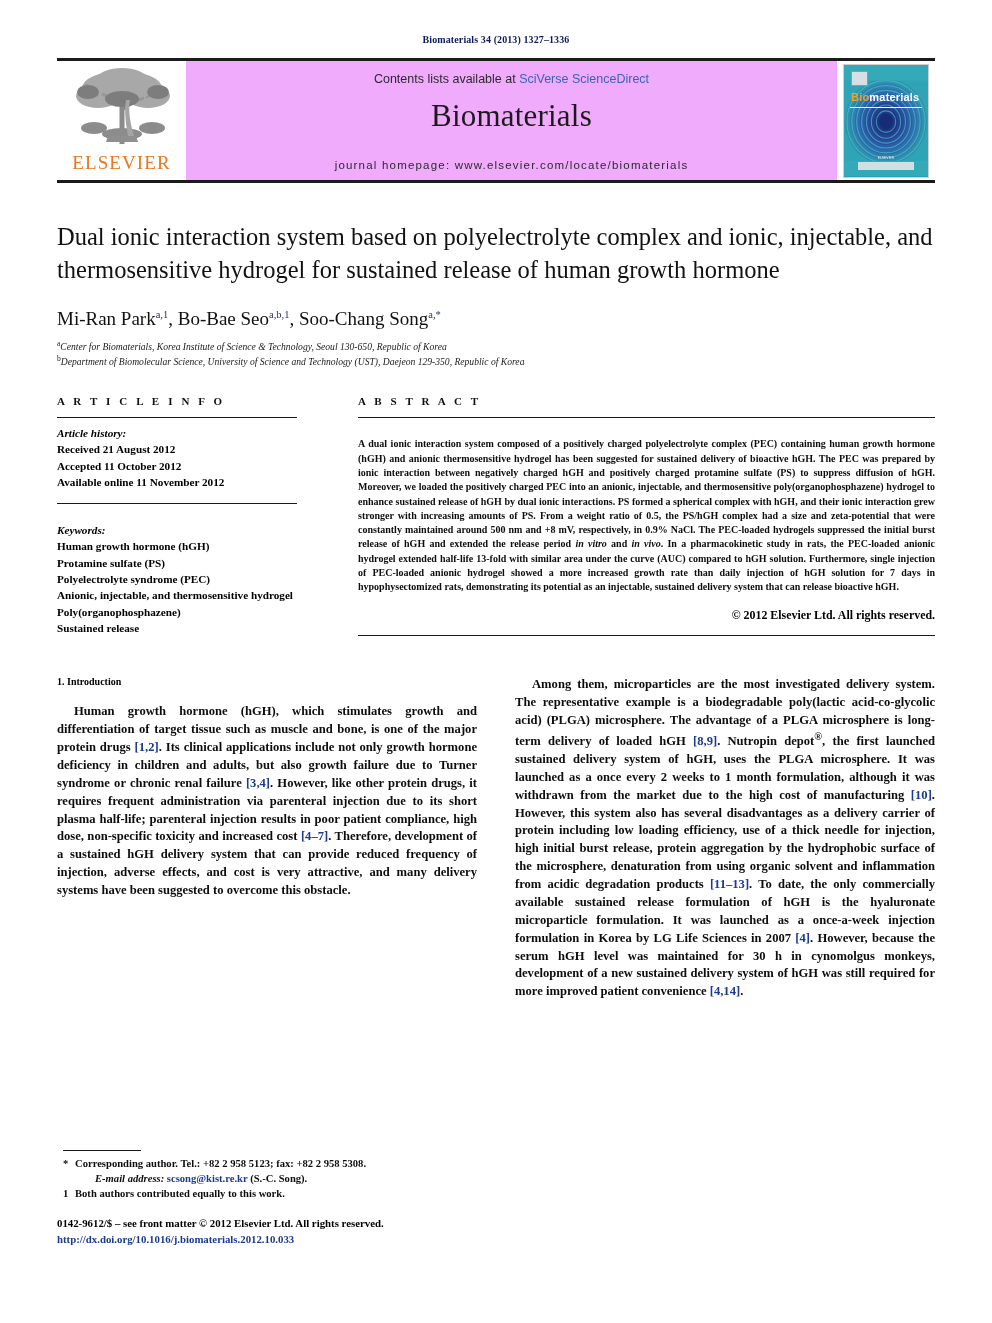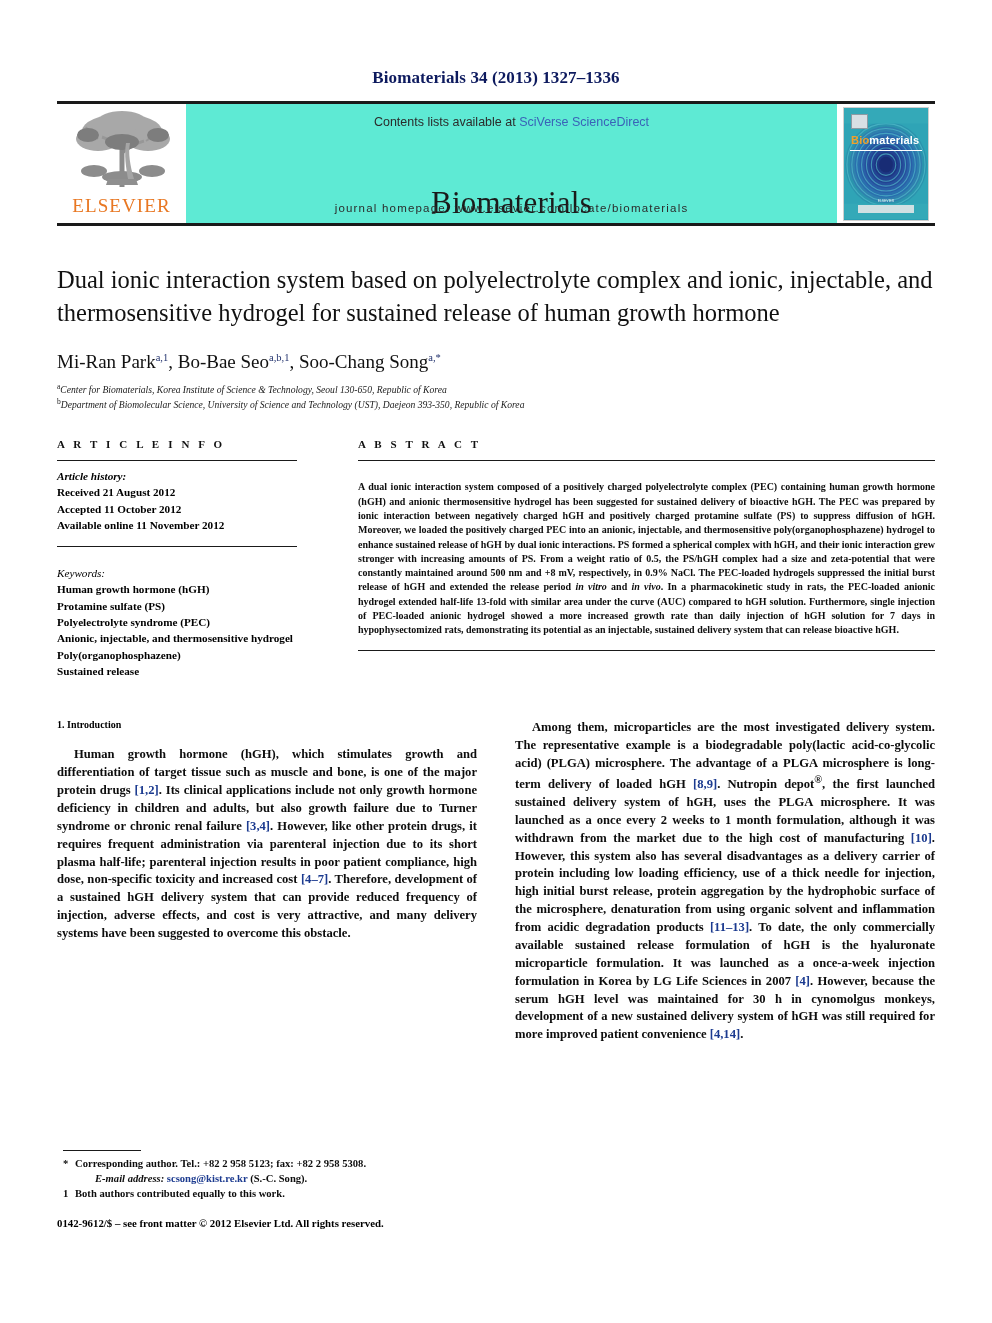--- a/index.html
+++ b/index.html
@@ -21,23 +21,23 @@
     height: 1323px;
     position: relative;
     padding: 0 57px;
   }
 
   
   .running-head {
     text-align: center;
     font-family: "Liberation Serif", serif;
     font-weight: bold;
-    font-size: 17px;
+    font-size: 10px;
     color: #0d1a5e;
-    padding-top: 68px;
+    padding-top: 34px;
     letter-spacing: .1px;
   }
 
   
   .masthead {
     margin-top: 13px;
     border-top: 3px solid #1a1a1a;
     display: flex;
     align-items: stretch;
     height: 122px;
@@ -56,28 +56,27 @@
   .elsevier-word {
     color: #e87722;
     font-family: "Liberation Serif", serif;
     font-size: 19px;
     letter-spacing: 1.1px;
     margin-top: 1px;
     line-height: 1;
   }
   .masthead-center {
     flex: 1 1 auto;
-    background: #5eead4;
+    background: #f0abfc;
     display: flex;
     flex-direction: column;
     align-items: center;
     justify-content: flex-start;
     padding-top: 11px;
     position: relative;
-    gap: 44px;
   }
   .contents-line {
     font-family: "Liberation Sans", sans-serif;
     font-size: 12.5px;
     color: #2b2b2b;
   }
   .contents-line .sd-link { color: #3a63b8; }
   .journal-name {
     font-family: "Liberation Serif", serif;
     font-size: 31px;
@@ -198,21 +197,21 @@
     margin-bottom: 10px;
   }
   .hr-thin { border-top: 1px solid #1a1a1a; }
   .hr-top { border-top: 1.6px solid #1a1a1a; }
 
   .history { padding-top: 7px; font-size: 11.2px; line-height: 1.44; }
   .history .lbl { font-style: italic; font-weight: bold; }
   .history div { font-weight: bold; }
 
   .kw-block { margin-top: 11px; padding-top: 7px; font-size: 11.2px; line-height: 1.46; }
-  .kw-block .lbl { font-style: italic; font-weight: normal; }
+  .kw-block .lbl { font-style: italic; font-weight: bold; }
   .kw-block li { list-style: none; font-weight: bold; }
   .kw-block ul { margin: 0; padding: 0; }
 
   .abstract-body {
     padding-top: 9px;
     font-size: 10px;
     line-height: 1.43;
     text-align: justify;
     font-weight: bold;
     color: #0d0d0d;
@@ -368,21 +367,21 @@
 
   <div class="title-block">
     <h1 class="article-title">Dual ionic interaction system based on polyelectrolyte complex and ionic, injectable, and thermosensitive hydrogel for sustained release of human growth hormone</h1>
 
     <div class="authors">
       <span><span>Mi-Ran Park</span><sup>a,1</sup></span><span>, </span><span><span>Bo-Bae Seo</span><sup>a,b,1</sup></span><span>, </span><span><span>Soo-Chang Song</span><sup>a,*</sup></span>
     </div>
 
     <div class="affiliations">
       <div class="affil"><sup>a</sup><span>Center for Biomaterials, Korea Institute of Science &amp; Technology, Seoul 130-650, Republic of Korea</span></div>
-      <div class="affil"><sup>b</sup><span>Department of Biomolecular Science, University of Science and Technology (UST), Daejeon 393-350, Republic of Korea</span></div>
+      <div class="affil"><sup>b</sup><span>Department of Biomolecular Science, University of Science and Technology (UST), Daejeon 129-350, Republic of Korea</span></div>
     </div>
   </div>
 
   <div class="info-abstract">
 
     <div class="col-info">
       <div class="sec-head">A R T I C L E   I N F O</div>
       <div class="hr-top"></div>
 
       <div class="history">
@@ -405,20 +404,21 @@
         </ul>
       </div>
     </div>
 
     <div class="col-abstract">
       <div class="sec-head">A B S T R A C T</div>
       <div class="hr-top"></div>
 
       <p class="abstract-body"><span>A dual ionic interaction system composed of a positively charged polyelectrolyte complex (PEC) containing human growth hormone (hGH) and anionic thermosensitive hydrogel has been suggested for sustained delivery of bioactive hGH. The PEC was prepared by ionic interaction between negatively charged hGH and positively charged protamine sulfate (PS) to suppress diffusion of hGH. Moreover, we loaded the positively charged PEC into an anionic, injectable, and thermosensitive poly(organophosphazene) hydrogel to enhance sustained release of hGH by dual ionic interactions. PS formed a spherical complex with hGH, and their ionic interaction grew stronger with increasing amounts of PS. From a weight ratio of 0.5, the PS/hGH complex had a size and zeta-potential that were constantly maintained around 500 nm and +8 mV, respectively, in 0.9% NaCl. The PEC-loaded hydrogels suppressed the initial burst release of hGH and extended the release period </span><em>in vitro</em><span> and </span><em>in vivo</em><span>. In a pharmacokinetic study in rats, the PEC-loaded anionic hydrogel extended half-life 13-fold with similar area under the curve (AUC) compared to hGH solution. Furthermore, single injection of PEC-loaded anionic hydrogel showed a more increased growth rate than daily injection of hGH solution for 7 days in hypophysectomized rats, demonstrating its potential as an injectable, sustained delivery system that can release bioactive hGH.</span></p>
 
+      <div class="copyright">© 2012 Elsevier Ltd. All rights reserved.</div>
       <div class="abstract-rule-bottom"></div>
     </div>
   </div>
 
   <div class="body-cols">
     <div class="body-col">
       <h2 class="h2">1.  Introduction</h2>
       <p class="para"><span>Human growth hormone (hGH), which stimulates growth and differentiation of target tissue such as muscle and bone, is one of the major protein drugs </span><span class="ref">[1,2]</span><span>. Its clinical applications include not only growth hormone deficiency in children and adults, but also growth failure due to Turner syndrome or chronic renal failure </span><span class="ref">[3,4]</span><span>. However, like other protein drugs, it requires frequent administration via parenteral injection due to its short plasma half-life; parenteral injection results in poor patient compliance, high dose, non-specific toxicity and increased cost </span><span class="ref">[4–7]</span><span>. Therefore, development of a sustained hGH delivery system that can provide reduced frequency of injection, adverse effects, and cost is very attractive, and many delivery systems have been suggested to overcome this obstacle.</span></p>
     </div>
 
@@ -428,15 +428,16 @@
   </div>
 
   <div class="footnotes">
     <div class="fn-rule"></div>
     <div class="fn"><span class="marker">*</span><span>Corresponding author. Tel.: +82 2 958 5123; fax: +82 2 958 5308.</span><br><span style="padding-left:16px;display:inline-block"></span><em>E-mail address:</em> <span class="link">scsong@kist.re.kr</span><span> (S.-C. Song).</span></div>
     <div class="fn"><span class="marker">1</span><span>Both authors contributed equally to this work.</span></div>
   </div>
 
   <div class="foot-block">
     <div>0142-9612/$ – see front matter © 2012 Elsevier Ltd. All rights reserved.</div>
+    <div class="foot-doi">http://dx.doi.org/10.1016/j.biomaterials.2012.10.033</div>
   </div>
 
 </div>
 
 </body></html>

